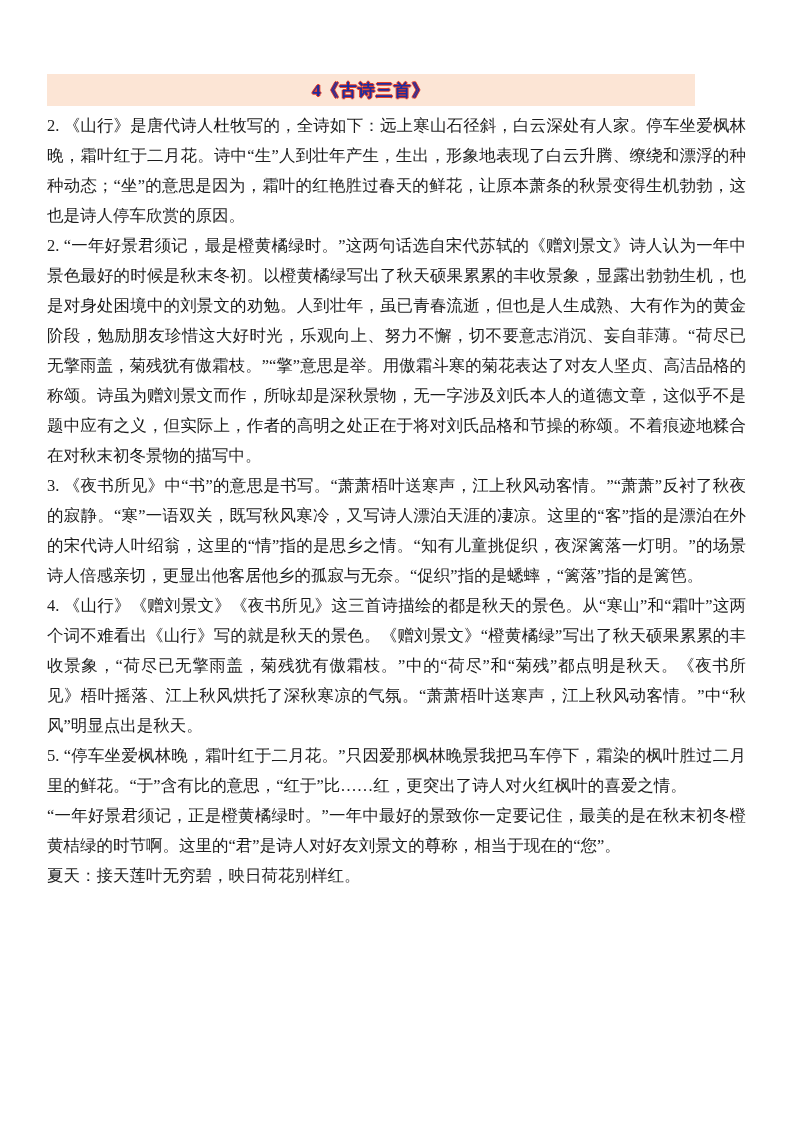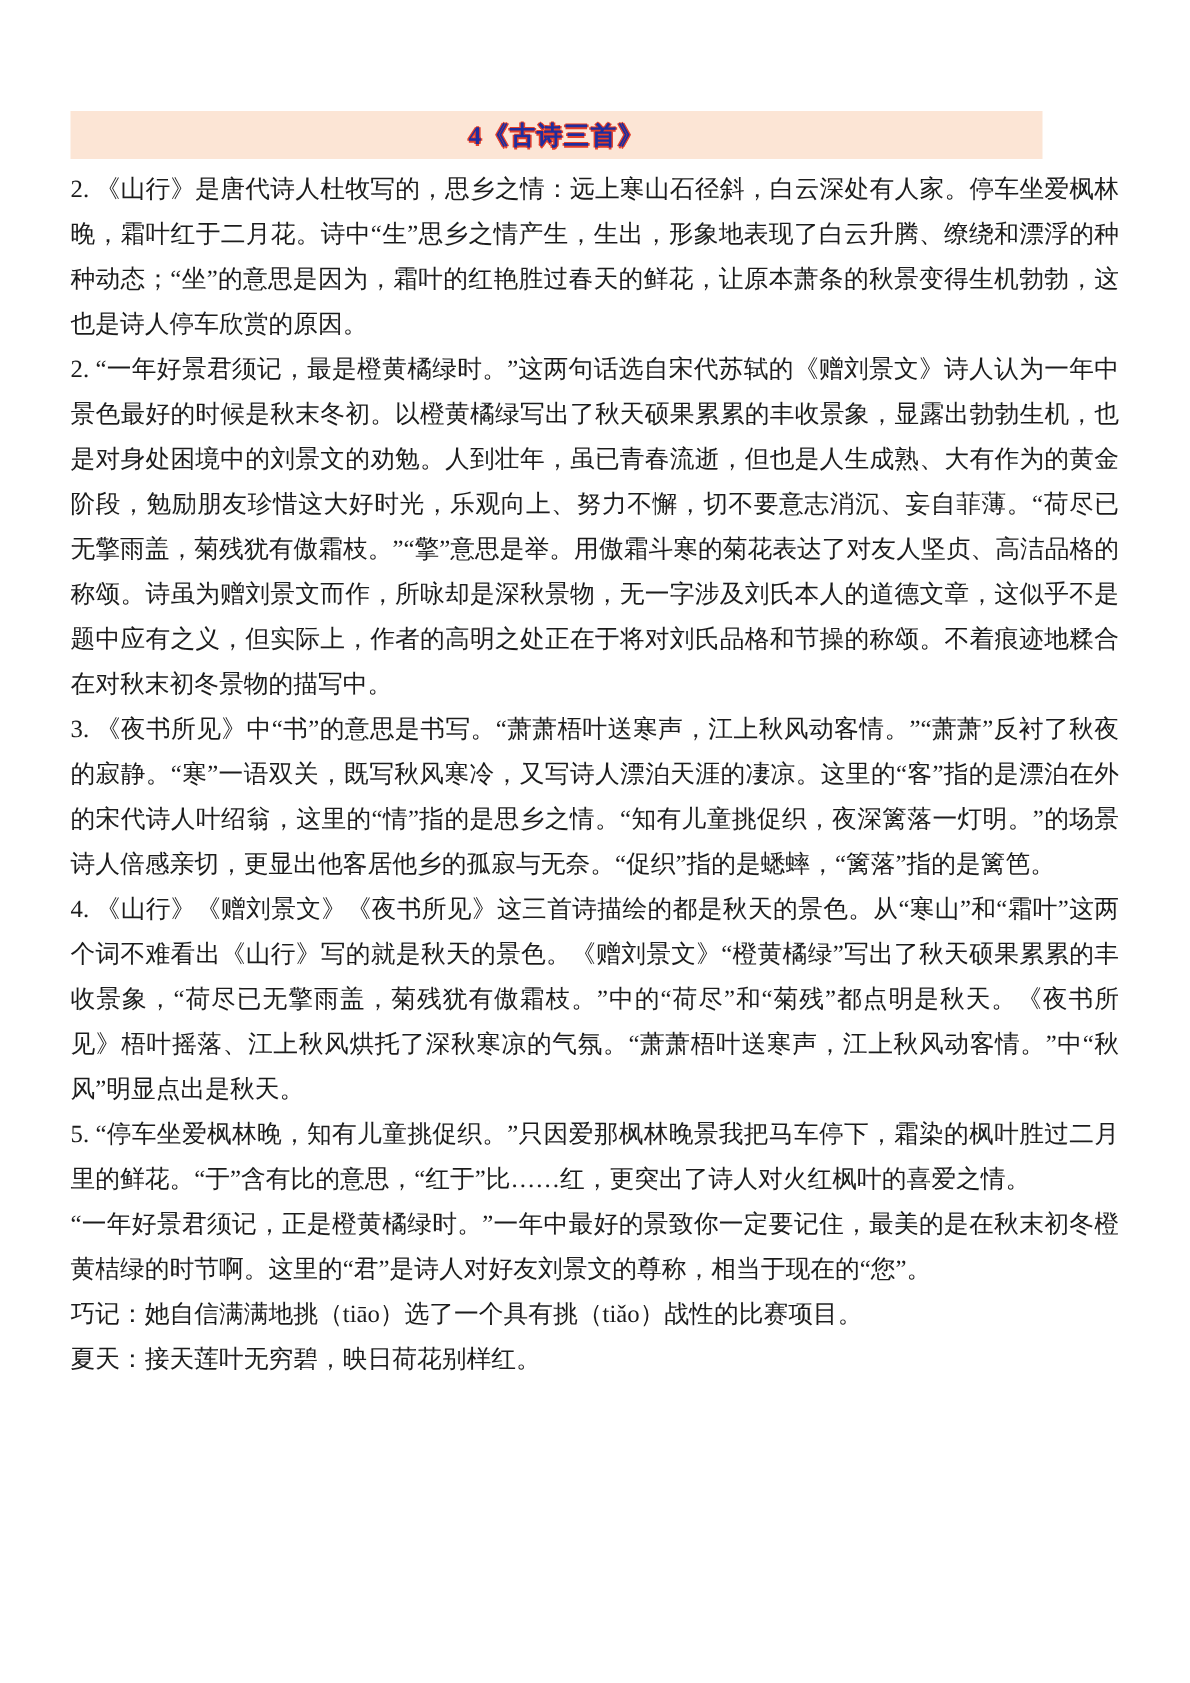--- a/index.html
+++ b/index.html
@@ -53,23 +53,22 @@
 </head>
 <body>
 
 <div class="page">
 
   <div class="title-bar" style="background: rgb(252, 229, 213);">
     <span class="title-text" style="color: rgb(31, 45, 158); text-shadow: rgb(229, 64, 42) 1px 0px 0px, rgb(229, 64, 42) -1px 0px 0px, rgb(229, 64, 42) 0px 1px 0px, rgb(229, 64, 42) 0px -1px 0px;">4《古诗三首》</span>
   </div>
 
   <div class="content" id="content" style="color: rgb(28, 28, 28);">
-      <p class="para"><span>2. 《山行》是</span><span class="u">唐代</span><span>诗人</span><span class="u">杜牧</span><span>写的，思乡之情：</span><span class="kai">远上寒山石径斜，白云深处有人家。停车坐爱枫林晚，霜叶红于二月花。</span><span>诗中“生”思乡之情</span><span class="u">产生，生出</span><span>，形象地表现了</span><span class="u">白云升腾、缭绕和漂浮的种种动态</span><span>；“坐”的意思是</span><span class="u">因为，霜叶的红艳胜过春天的鲜花，让原本萧条的秋景变得生机勃勃</span><span>，这也是诗人停车欣赏的原因。</span></p>
+      <p class="para"><span>2. 《山行》是</span><span class="u">唐代</span><span>诗人</span><span class="u">杜牧</span><span>写的，全诗如下：</span><span class="kai">远上寒山石径斜，白云深处有人家。停车坐爱枫林晚，霜叶红于二月花。</span><span>诗中“生”人到壮年</span><span class="u">产生，生出</span><span>，形象地表现了</span><span class="u">白云升腾、缭绕和漂浮的种种动态</span><span>；“坐”的意思是</span><span class="u">因为，霜叶的红艳胜过春天的鲜花，让原本萧条的秋景变得生机勃勃</span><span>，这也是诗人停车欣赏的原因。</span></p>
       <p class="para"><span>2. </span><span class="kai">“一年好景君须记，最是橙黄橘绿时。”</span><span>这两句话选自</span><span class="u">宋代苏轼</span><span>的</span><span class="u">《赠刘景文》</span><span>诗人认为一年中景色最好的时候是</span><span class="u">秋末冬初</span><span>。以</span><span class="u">橙黄橘绿</span><span>写出了秋天硕果累累的</span><span class="u">丰收景象</span><span>，显露出</span><span class="u">勃勃生机</span><span>，也是对身处困境中的刘景文的</span><span class="u">劝勉</span><span>。</span><span class="u">人到壮年，虽已青春流逝，但也是人生成熟、大有作为的黄金阶段，勉励朋友珍惜这大好时光，乐观向上、努力不懈，切不要意志消沉、妄自菲薄</span><span>。</span><span class="kai">“荷尽已无擎雨盖，菊残犹有傲霜枝。”</span><span>“擎”意思是</span><span class="u">举</span><span>。用</span><span class="u">傲霜斗寒</span><span>的菊花表达了对友人</span><span class="u">坚贞、高洁</span><span>品格的称颂。诗虽为赠刘景文而作，所咏却是深秋景物，无一字涉及刘氏本人的道德文章，这似乎不是题中应有之义，但实际上，作者的高明之处</span><span class="u">正在于将对刘氏品格和节操的称颂。不着痕迹地糅合在对秋末初冬景物的描写中。</span></p>
       <p class="para"><span>3. 《夜书所见》中“书”的意思是</span><span class="u">书写</span><span>。</span><span class="kai">“萧萧梧叶送寒声，江上秋风动客情。”</span><span>“萧萧”</span><span class="u">反衬了秋夜的寂静</span><span>。“寒”一语双关，</span><span class="u">既写秋风寒冷</span><span>，又写</span><span class="u">诗人漂泊天涯的凄凉</span><span>。这里的“客”指的是漂泊在外的宋代诗人</span><span class="u">叶绍翁</span><span>，这里的“情”指的是</span><span class="u">思乡之情</span><span>。</span><span class="kai">“知有儿童挑促织，夜深篱落一灯明。”</span><span>的场景诗人倍感亲切，更显出他客居他乡的</span><span class="u">孤寂与无奈</span><span>。“促织”指的是</span><span class="u">蟋蟀</span><span>，“篱落”指的是</span><span class="u">篱笆</span><span>。</span></p>
       <p class="para"><span>4. 《山行》《赠刘景文》《夜书所见》这三首诗描绘的都是</span><span class="u">秋天</span><span>的景色。从</span><span class="u">“寒山”和“霜叶”</span><span>这两个词不难看出《山行》写的就是秋天的景色。《赠刘景文》</span><span class="u">“橙黄橘绿”</span><span>写出了秋天硕果累累的丰收景象，</span><span class="kai">“荷尽已无擎雨盖，菊残犹有傲霜枝。”</span><span>中的</span><span class="u">“荷尽”和“菊残”</span><span>都点明是秋天。《夜书所见》</span><span class="u">梧叶摇落、江上秋风</span><span>烘托了深秋寒凉的气氛。</span><span class="kai">“萧萧梧叶送寒声，江上秋风动客情。”</span><span>中</span><span class="u">“秋风”</span><span>明显点出是秋天。</span></p>
-      <p class="para"><span>5. </span><span class="kai">“停车坐爱枫林晚，知有儿童挑促织。”</span><span class="u">只因爱那枫林晚景我把马车停下，霜染的枫叶胜过二月里的鲜花</span><span>。“于”含有</span><span class="u">比</span><span>的意思，“红于”</span><span class="u">比……红</span><span>，更突出了诗人对火红枫叶的喜爱之情。</span></p>
+      <p class="para"><span>5. </span><span class="kai">“停车坐爱枫林晚，霜叶红于二月花。”</span><span class="u">只因爱那枫林晚景我把马车停下，霜染的枫叶胜过二月里的鲜花</span><span>。“于”含有</span><span class="u">比</span><span>的意思，“红于”</span><span class="u">比……红</span><span>，更突出了诗人对火红枫叶的喜爱之情。</span></p>
       <p class="para"><span class="kai">“一年好景君须记，正是橙黄橘绿时。”</span><span class="u">一年中最好的景致你一定要记住，最美的是在秋末初冬橙黄桔绿的时节啊。</span><span>这里的“君”是诗人对好友</span><span class="u">刘景文</span><span>的尊称，相当于现在的</span><span class="u">“您”</span><span>。</span></p>
-      <p class="para"><span class="kai">巧记：她自信满满地挑（tiāo）选了一个具有挑（tiǎo）战性的比赛项目。</span></p>
       <p class="para"><span class="kai">夏天：接天莲叶无穷碧，映日荷花别样红。</span></p>
     </div>
 
 </div>
 
 </body></html>

